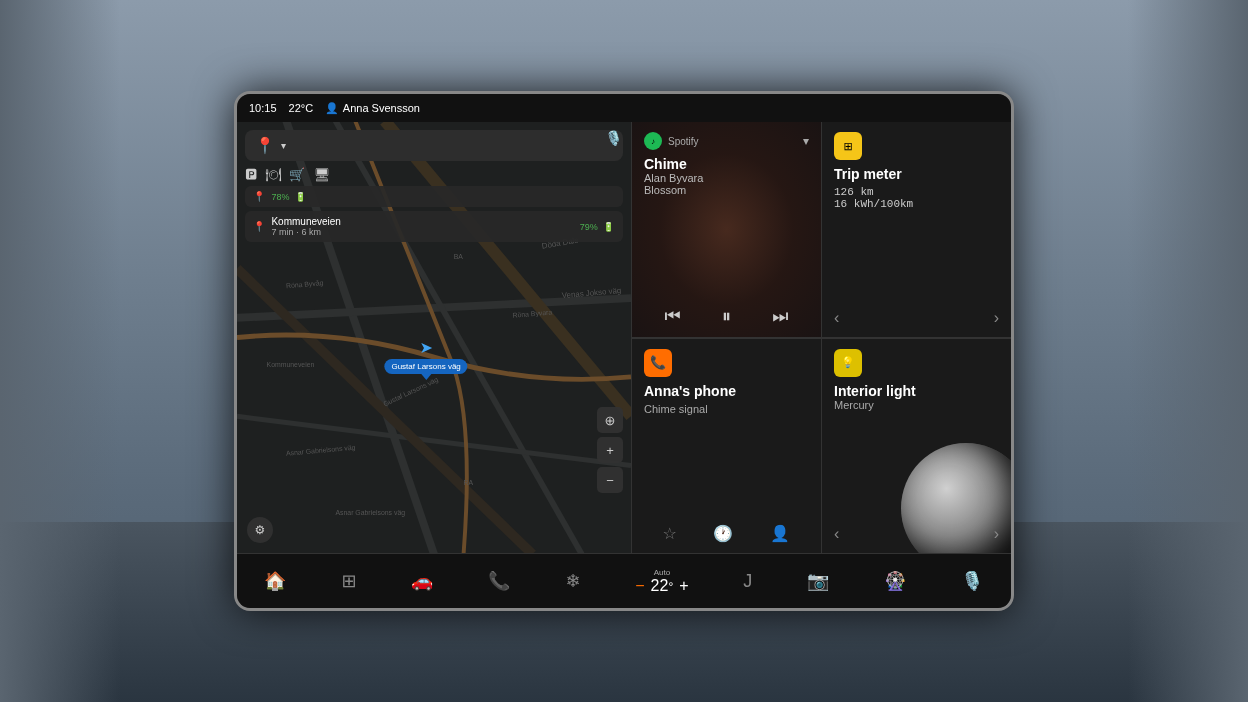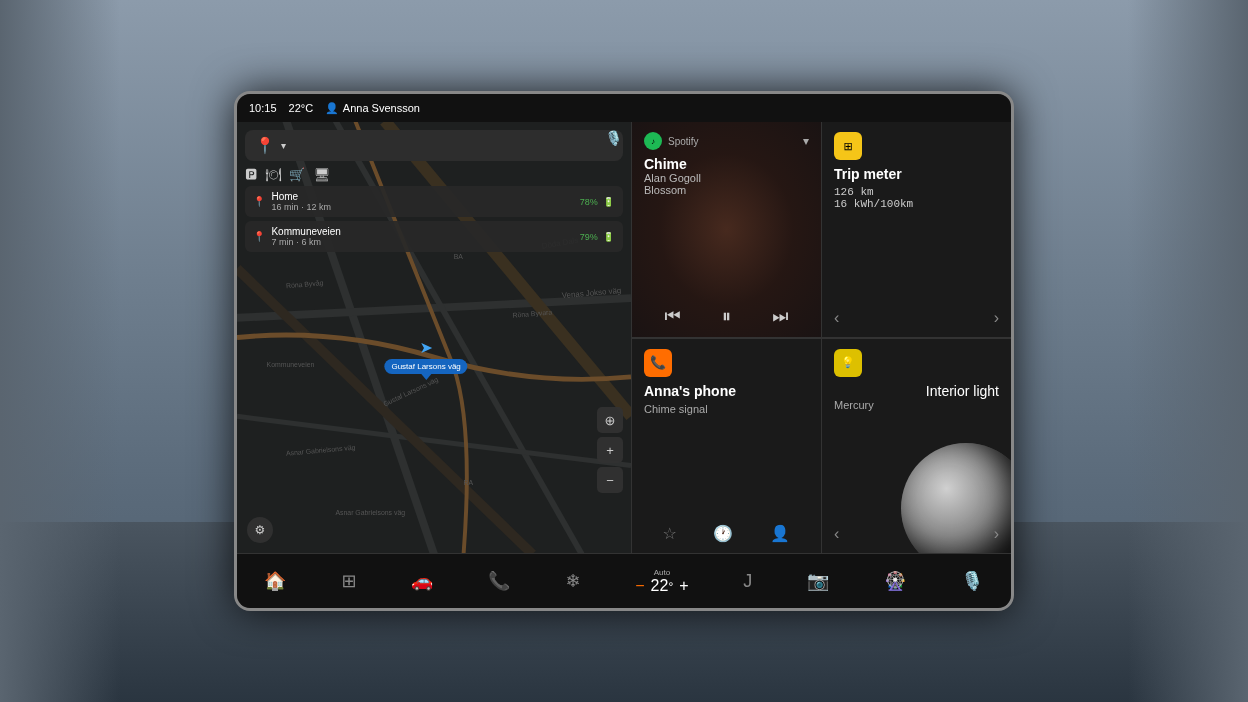--- a/index.html
+++ b/index.html
@@ -460,24 +460,23 @@
       justify-content: center;
       font-size: 11px;
       color: #000;
       margin-bottom: 6px;
       position: relative;
       z-index: 2;
     }
     .light-panel-title {
       color: #fff;
       font-size: 14px;
-      font-weight: 400;
+      font-weight: 700;
       position: relative;
       z-index: 2;
-      text-align: right;
     }
     .light-panel-subtitle {
       color: #aaa;
       font-size: 11px;
       position: relative;
       z-index: 2;
     }
     
     .planet-bg {
       position: absolute;
@@ -634,24 +633,20 @@
         <span class="map-quick-icon">🍽</span>
         <span class="map-quick-icon">🛒</span>
         <span class="map-quick-icon">🖥</span>
       </div>
 
       <div class="map-voice">🎙️</div>
 
       <div class="dest-cards">
         <div class="dest-card">
           <span class="dest-card-icon">📍</span>
-          <div class="dest-card-info">
-            <div class="dest-card-name">Home</div>
-            <div class="dest-card-detail">16 min · 12 km</div>
-          </div>
           <span class="dest-card-battery">78%</span>
           <span style="color:#4CAF50;font-size:9px;">🔋</span>
         </div>
         <div class="dest-card">
           <span class="dest-card-icon">📍</span>
           <div class="dest-card-info">
             <div class="dest-card-name">Kommuneveien</div>
             <div class="dest-card-detail">7 min · 6 km</div>
           </div>
           <span class="dest-card-battery">79%</span>
@@ -682,21 +677,21 @@
 
       <div class="music-panel">
         <div class="music-album-bg"></div>
         <div class="panel-header">
           <div class="spotify-icon">♪</div>
           <span style="color:#aaa;font-size:10px;">Spotify</span>
           <span class="panel-dropdown">▾</span>
         </div>
         <div class="music-info">
           <div class="music-title">Chime</div>
-          <div class="music-artist">Alan Gogoll</div>
+          <div class="music-artist">Alan Byvara</div>
           <div class="music-album">Blossom</div>
         </div>
         <div class="music-controls">
           <span class="music-ctrl-btn">⏮</span>
           <span class="music-ctrl-btn">⏸</span>
           <span class="music-ctrl-btn">⏭</span>
         </div>
       </div>
 
       <div class="trip-panel">

